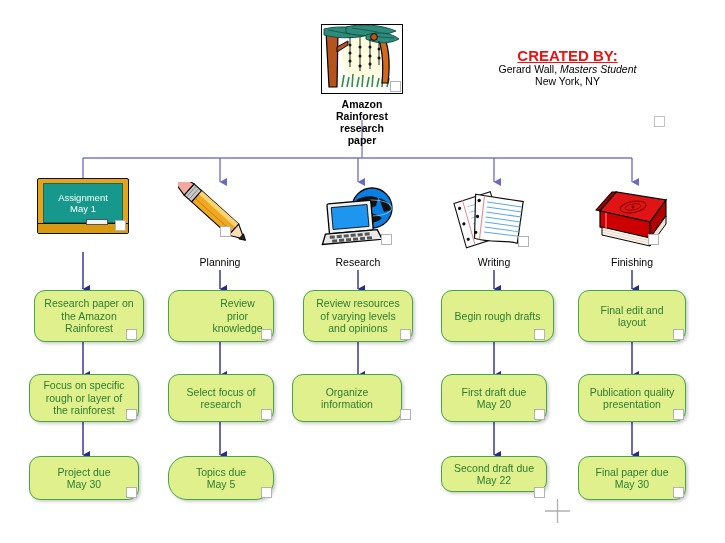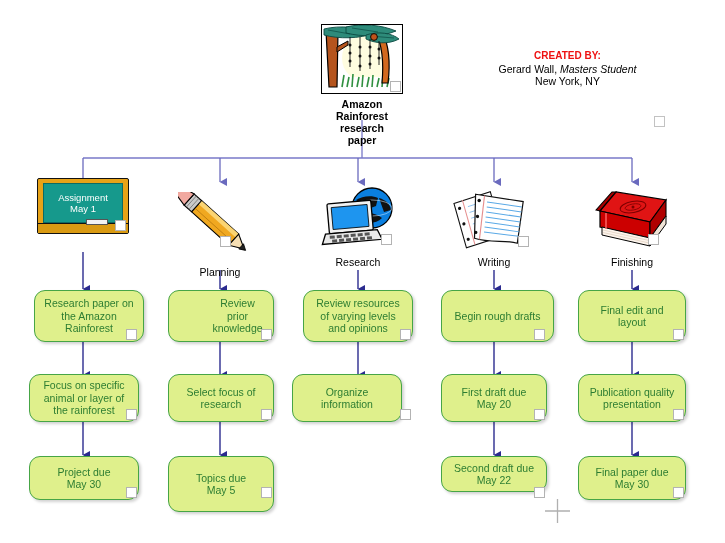--- a/index.html
+++ b/index.html
@@ -61,21 +61,22 @@
     top: 50px;
     width: 225px;
     text-align: center;
     font-size: 10.5px;
     line-height: 12.5px;
     color: #000;
   }
   .credits-title {
     color: #ee1111;
     font-weight: bold;
-    font-size: 10px;
+    font-size: 15px;
+    text-decoration: underline;
   }
   .credits-italic { font-style: italic; }
 
   
   .handle {
     position: absolute;
     width: 11px;
     height: 11px;
     background: #ffffff;
     border: 1px solid #b3b3b3;
@@ -296,21 +297,21 @@
       <div class="board-outer">
         <div class="board-inner">Assignment
 May 1</div>
         <div class="board-tray"></div>
         <div class="board-chalk"></div>
         <div class="handle" style="right:2px;bottom:2px;"></div>
       </div>
     </div>
   </div>
 
-  <div class="icon-node" style="left:178px;top:192px;width:84px;">
+  <div class="icon-node" style="left:178px;top:182px;width:84px;">
     <div class="icon-art" style="width:84px;height:72px;">
       <svg width="84" height="72" viewBox="0 0 84 72" style="display:block">
         <g transform="rotate(42 42 36)">
 
           <rect x="10" y="28" width="50" height="15" fill="#f0a820" stroke="#000" stroke-width="1.1"></rect>
           <rect x="10" y="28" width="50" height="4.5" fill="#fbd472" stroke="none"></rect>
           <line x1="10" y1="38" x2="60" y2="38" stroke="#c07f10" stroke-width="0.9"></line>
 
           <rect x="0" y="28" width="10" height="15" fill="#c9c9c9" stroke="#000" stroke-width="1.1"></rect>
           <line x1="3" y1="28" x2="3" y2="43" stroke="#777" stroke-width="0.8"></line>
@@ -457,21 +458,21 @@
   <div class="handle" style="left:400px;top:329px;"></div>
 
   <div class="step-box" style="left:441px;top:290px;width:113px;height:52px;">Begin rough drafts</div>
   <div class="handle" style="left:534px;top:329px;"></div>
 
   <div class="step-box" style="left:578px;top:290px;width:108px;height:52px;">Final edit and
 layout</div>
   <div class="handle" style="left:673px;top:329px;"></div>
 
   <div class="step-box" style="left:29px;top:374px;width:110px;height:48px;">Focus on specific
-animal or layer of
+rough or layer of
 the rainforest</div>
   <div class="handle" style="left:126px;top:409px;"></div>
 
   <div class="step-box" style="left:168px;top:374px;width:106px;height:48px;">Select focus of
 research</div>
   <div class="handle" style="left:261px;top:409px;"></div>
 
   <div class="step-box" style="left:292px;top:374px;width:110px;height:48px;">Organize
 information</div>
   <div class="handle" style="left:400px;top:409px;"></div>
@@ -481,21 +482,21 @@
   <div class="handle" style="left:534px;top:409px;"></div>
 
   <div class="step-box" style="left:578px;top:374px;width:108px;height:48px;">Publication quality
 presentation</div>
   <div class="handle" style="left:673px;top:409px;"></div>
 
   <div class="step-box" style="left:29px;top:456px;width:110px;height:44px;">Project due
 May 30</div>
   <div class="handle" style="left:126px;top:487px;"></div>
 
-  <div class="step-box" style="left:168px;top:456px;width:106px;height:56px;">Topics due
+  <div class="step-box" style="left:168px;top:456px;width:106px;height:44px;border-radius:19px;">Topics due
 May 5</div>
   <div class="handle" style="left:261px;top:487px;"></div>
 
   <div class="step-box" style="left:441px;top:456px;width:106px;height:36px;">Second draft due
 May 22</div>
   <div class="handle" style="left:534px;top:487px;"></div>
 
   <div class="step-box" style="left:578px;top:456px;width:108px;height:44px;">Final paper due
 May 30</div>
   <div class="handle" style="left:673px;top:487px;"></div>

